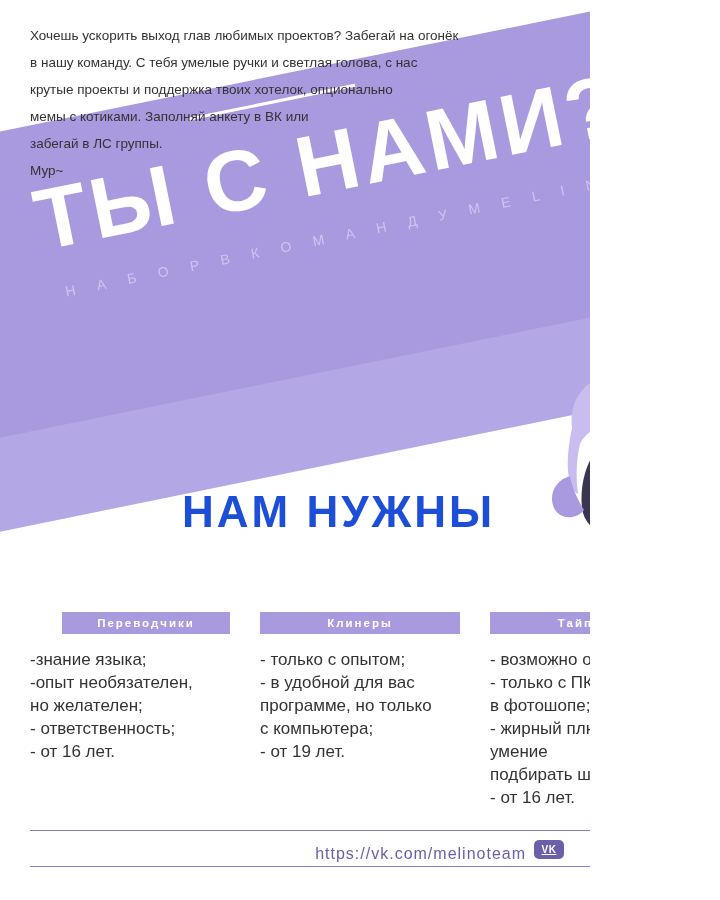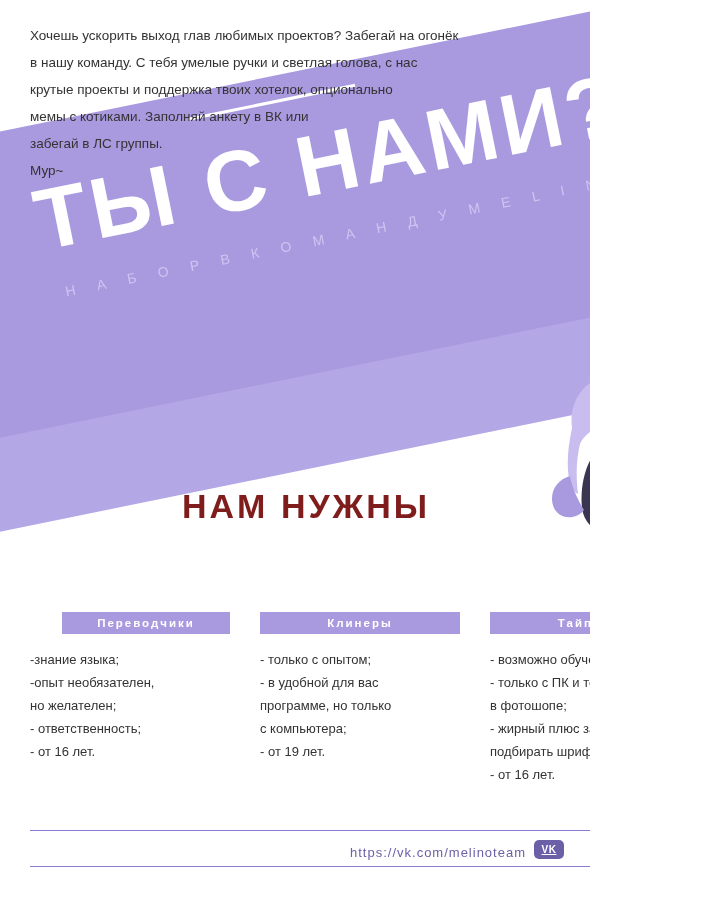--- a/index.html
+++ b/index.html
@@ -99,24 +99,24 @@
     height: 3px;
     background: #ffffff;
   }
 
   
   .need-title {
     position: absolute;
     left: 182px;
     top: 487px;
     z-index: 5;
-    font-size: 34px;
+    font-size: 44px;
     font-weight: bold;
     letter-spacing: 3px;
-    color: #7f1d1d;
+    color: #1d4ed8;
     white-space: nowrap;
   }
 
   
   .character {
     position: absolute;
     left: 520px;
     top: 368px;
     width: 190px;
     height: 200px;
@@ -139,42 +139,42 @@
     color: #ffffff;
     font-size: 11.5px;
     font-weight: bold;
     letter-spacing: 2px;
     text-align: center;
     padding: 5px 0 5px 0;
   }
   .col-header.offset-left { margin-left: 32px; width: 168px; }
   .col-body {
     margin-top: 14px;
-    font-size: 13px;
+    font-size: 17px;
     line-height: 23px;
     color: #333333;
   }
   .col-body div { white-space: pre-wrap; }
 
   
   .footer-rule {
     position: absolute;
     left: 30px;
     width: 660px;
     height: 1px;
     background: #8a7bd4;
     z-index: 6;
   }
   .footer-rule.one { top: 830px; }
   .footer-rule.two { top: 866px; }
   .footer-link {
     position: absolute;
     right: 64px;
     top: 845px;
-    font-size: 13px;
+    font-size: 16px;
     letter-spacing: 1px;
     color: #6b5fa8;
     z-index: 7;
   }
   .vk-badge {
     position: absolute;
     right: 26px;
     top: 840px;
     width: 30px;
     height: 19px;

